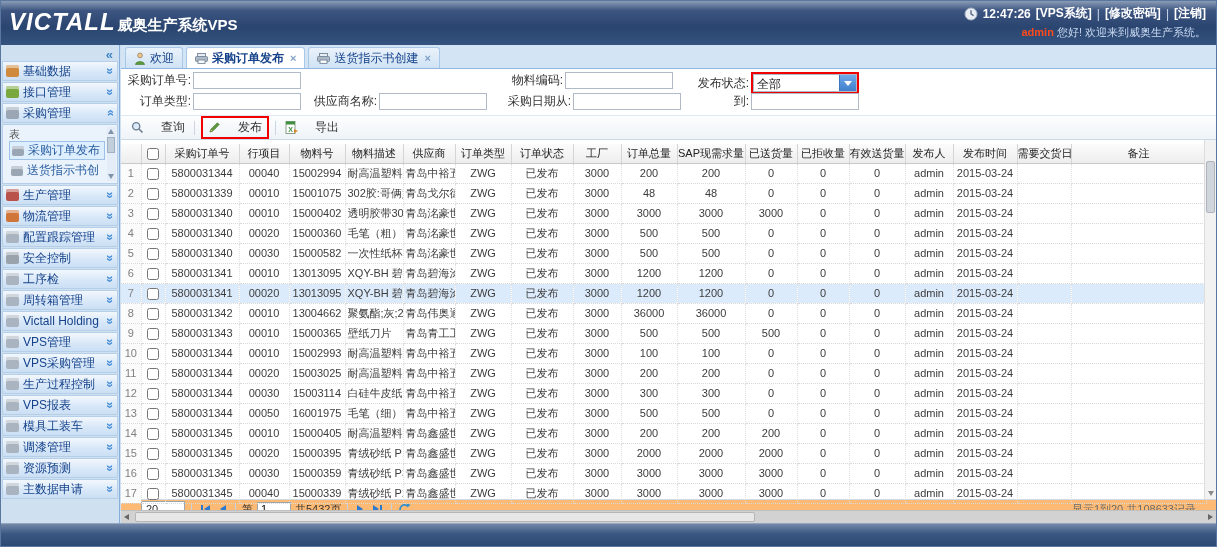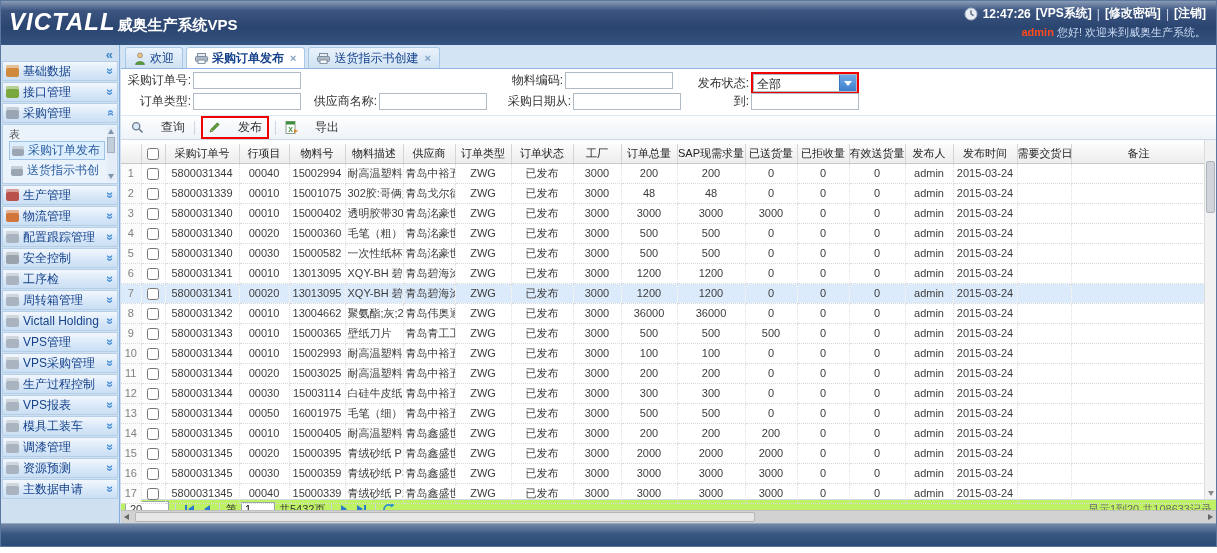--- a/index.html
+++ b/index.html
@@ -80,21 +80,21 @@
     border-right:1px dotted #e0e0e0; border-bottom:1px dotted #d8d8d8; overflow:hidden; white-space:nowrap; padding:0 2px; }
   table.grid td.lft { text-align:left; }
   table.grid td.rownum { color:#808080; background:#fbfbfb; }
   table.grid tr.hl td { background:#dcebfb; }
   table.grid input[type=checkbox] { width:12px; height:12px; vertical-align:middle; }
   .vscroll { position:absolute; right:0; top:0; bottom:0; width:12px; background:#f2f2f2; border-left:1px solid #dcdcdc; }
   .vthumb { position:absolute; top:21px; left:1px; width:9px; height:52px; background:#cfd5db; border:1px solid #aeb4bc; border-radius:2px; } 
   .vdn { position:absolute; bottom:3px; left:3px; width:0; height:0; border-left:3.5px solid transparent; border-right:3.5px solid transparent; border-top:5px solid #8a8a8a; }
 
   
-  .pagebar { height:19px; background:#bef264; border-top:1px solid #cdd9e7; display:flex; align-items:center; font-size:11px; color:#333; padding:0 4px; gap:4px; }
+  .pagebar { height:19px; background:#fdba74; border-top:1px solid #cdd9e7; display:flex; align-items:center; font-size:11px; color:#333; padding:0 20px; gap:4px; }
   .psel { display:flex; width:44px; height:16px; border:1px solid #9aa5b2; background:#fff; align-items:center; cursor:pointer; }
   .psel .v { flex:1; padding-left:4px; font-size:11px; }
   .psel .a { width:12px; position:relative; } .psel .a::after { content:""; position:absolute; left:2px; top:6px; border-left:4px solid transparent; border-right:4px solid transparent; border-top:4px solid #444; }
   .navbtn { display:flex; align-items:center; gap:1px; padding:0 3px; cursor:pointer; }
   .tri-l { width:0; height:0; border-right:6px solid #2b7ad0; border-top:4.5px solid transparent; border-bottom:4.5px solid transparent; }
   .tri-r { width:0; height:0; border-left:6px solid #2b7ad0; border-top:4.5px solid transparent; border-bottom:4.5px solid transparent; }
   .vbar { width:2px; height:9px; background:#2b7ad0; }
   .pginput { width:34px; height:15px; border:1px solid #9aa5b2; font-size:11px; padding:0 3px; }
   .pgsep { width:1px; height:13px; background:#c7d2de; margin:0 2px; }
   .pg-summary { margin-left:auto; color:#6b6b6b; }

